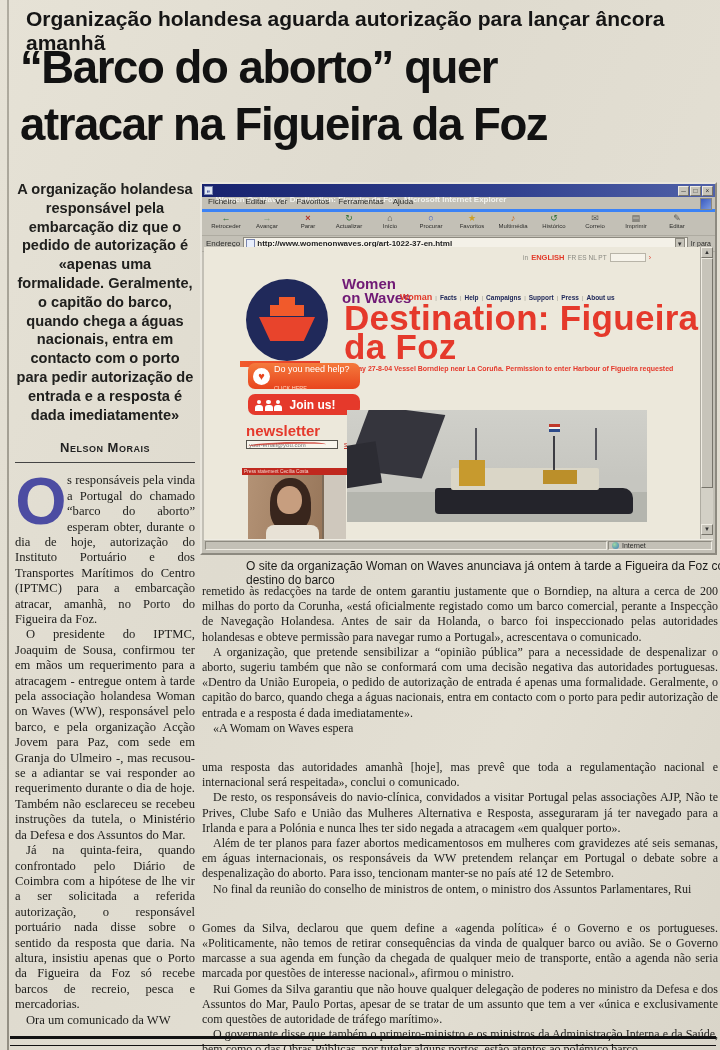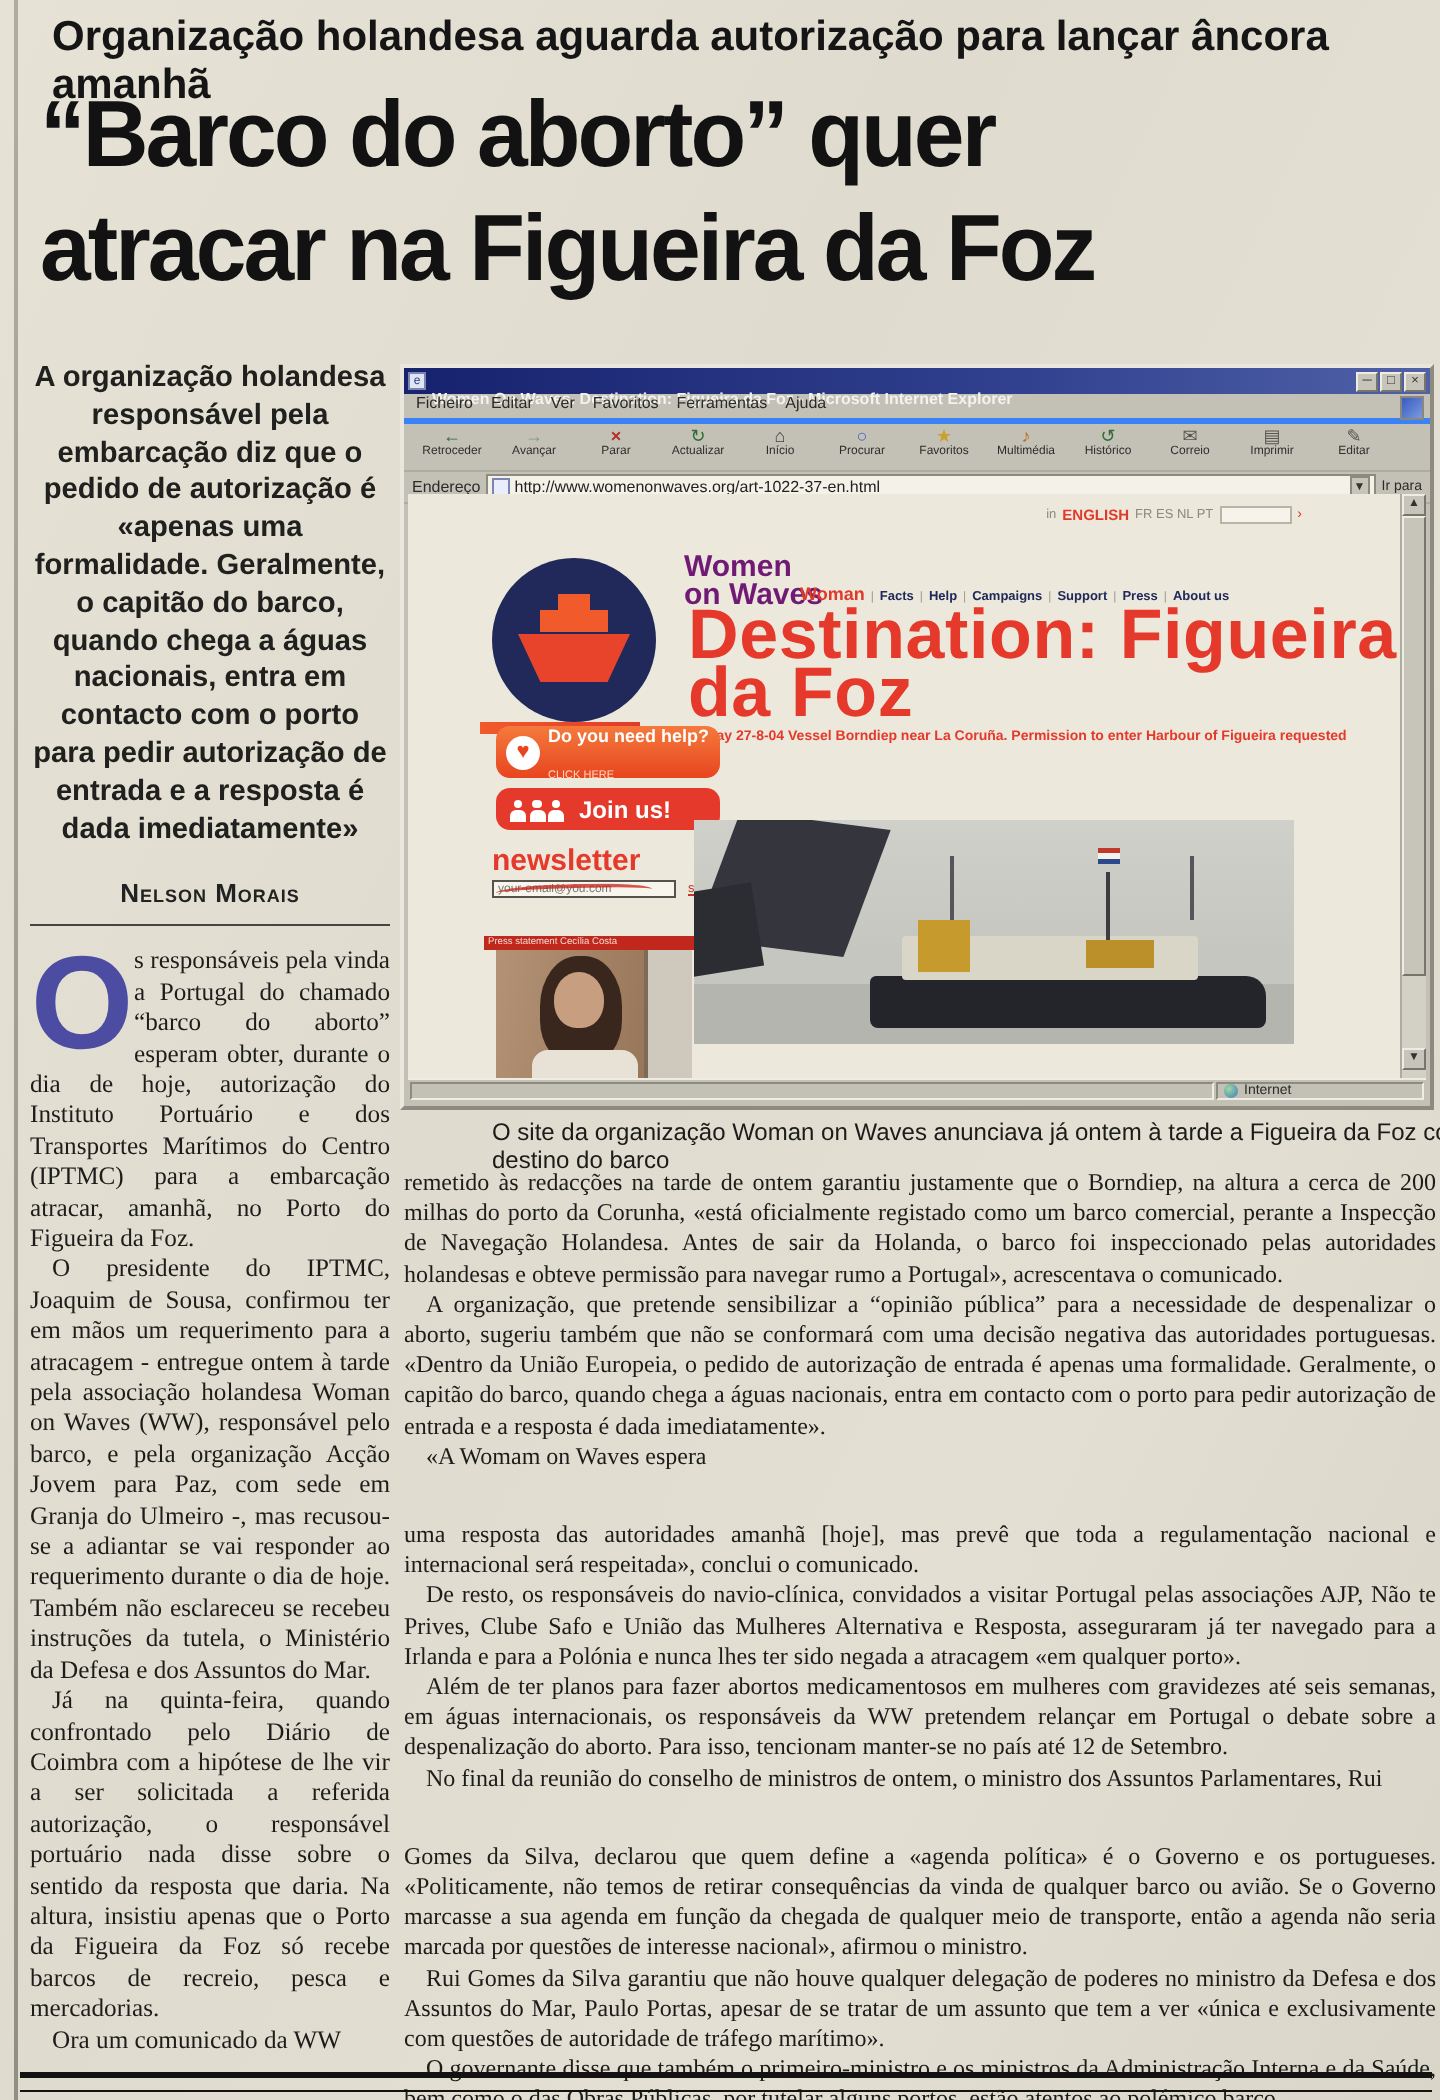--- a/index.html
+++ b/index.html
@@ -40,21 +40,21 @@
   .ico-refresh,.ico-history{color:#2e6e35;}
   .ico-home{color:#44443f;}
   .ico-search{color:#3a5ac0;}
   .ico-favorites{color:#caa02c;}
   .ico-media{color:#c06a2a;}
   .ico-mail,.ico-print,.ico-edit{color:#55554f;}
   .addrbar{height:15px;display:flex;align-items:center;padding:0 4px;gap:3px;border-bottom:1px solid #aeaba1;}
   .addrlabel{font-size:8px;color:#2a2a28;}
   .addrfield{flex:1;height:11px;background:#f4f1e8;border:1px solid #8d8a80;display:flex;align-items:center;padding:0 2px;gap:2px;}
   .addrfield .doc{width:7px;height:8px;background:#e8eefc;border:1px solid #7a86b0;}
-  .addrinput{flex:1;border:0;background:transparent;font-size:8px;color:#222;font-family:"Liberation Sans",sans-serif;padding:0;outline:none;}
+  .addrinput{flex:1;border:0;background:transparent;font-size:8px;color:#222;font-family:"Liberation Sans",sans-serif;padding:0;outline:none;font-weight:bold;}
   .addr-drop{width:10px;height:11px;background:#c7c4ba;border:1px solid #8d8a80;font-size:6px;text-align:center;line-height:10px;color:#333;box-sizing:border-box;}
   .golabel{font-size:7px;color:#2a2a28;white-space:nowrap;}
 
   .content{position:absolute;left:2px;right:2px;top:63px;bottom:14px;background:#ece8db;overflow:hidden;}
   .langrow{position:absolute;right:62px;top:6px;font-size:6.5px;color:#8a8a82;display:flex;align-items:center;gap:3px;}
   .lang-sel{color:#e23a2a;font-weight:700;font-size:7.5px;}
   .lang-input{width:34px;height:7px;border:1px solid #b8b4a8;background:#f6f3ea;}
   .lang-go{color:#e23a2a;font-size:7px;}
 
   .logo{position:absolute;left:42px;top:32px;width:82px;height:82px;border-radius:50%;background:#20295a;}
@@ -66,21 +66,21 @@
   .brand{position:absolute;left:138px;top:30px;color:#701a75;font-weight:800;font-size:15px;line-height:14px;}
   .sitenav{position:absolute;left:196px;top:45px;display:flex;align-items:baseline;gap:3px;}
   .nav-link{font-size:6.5px;font-weight:700;color:#20295a;}
   .nav-link.active{font-size:9px;color:#e23a2a;}
   .nav-sep{font-size:6px;color:#9a9a90;}
   .pagetitle{position:absolute;left:140px;top:56px;font-size:35px;line-height:29px;font-weight:700;color:#e5392b;letter-spacing:.3px;}
   .pagesub{position:absolute;left:141px;top:118px;width:330px;font-size:7px;line-height:8px;font-weight:700;color:#e5392b;}
 
   .help-btn{position:absolute;left:44px;top:116px;width:112px;height:26px;border-radius:7px;background:linear-gradient(#f47a3c,#e8451e);display:flex;align-items:center;padding:0 5px;box-sizing:border-box;gap:4px;}
   .heart-circle{width:17px;height:17px;border-radius:50%;background:#fff;color:#e8451e;font-size:11px;line-height:17px;text-align:center;flex:none;}
-  .help-text{color:#fff;font-weight:700;font-size:9px;line-height:9px;}
+  .help-text{color:#fff;font-weight:400;font-size:9px;line-height:9px;}
   .help-sub{color:#ffd9c2;font-weight:400;font-size:5.5px;}
   .join-btn{position:absolute;left:44px;top:147px;width:112px;height:21px;border-radius:7px;background:#e5392b;display:flex;align-items:center;padding:0 7px;box-sizing:border-box;gap:6px;}
   .people{display:flex;align-items:flex-end;height:12px;}
   .person{position:relative;width:8px;height:6px;background:#fff;border-radius:3px 3px 0 0;margin-right:1.5px;}
   .person::before{content:"";position:absolute;top:-5px;left:1.8px;width:4.6px;height:4.6px;border-radius:50%;background:#fff;}
   .join-text{color:#fff;font-weight:700;font-size:12px;}
 
   .nl-label{position:absolute;left:42px;top:175px;font-size:15px;font-weight:700;color:#e5392b;}
   .nl-input{position:absolute;left:42px;top:193px;width:92px;height:9px;background:#f8f5ec;border:1px solid #55534c;font-size:6px;color:#777;font-family:"Liberation Sans",sans-serif;padding:0 2px;box-sizing:border-box;outline:none;}
   .nl-submit{position:absolute;left:140px;top:194px;font-size:6.5px;color:#c2332a;text-decoration:underline;}

